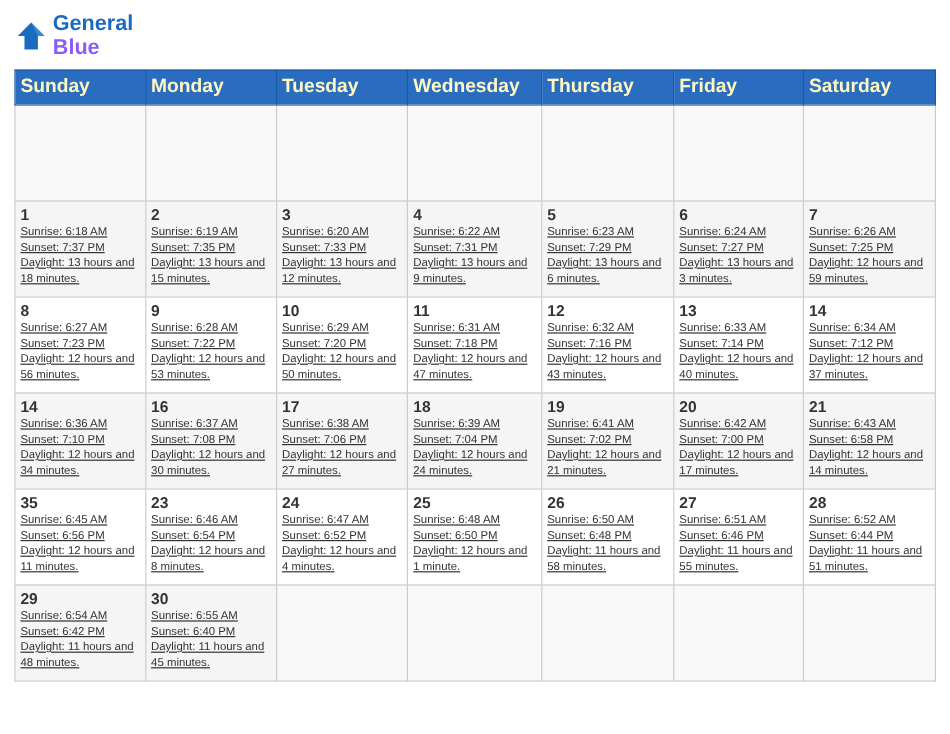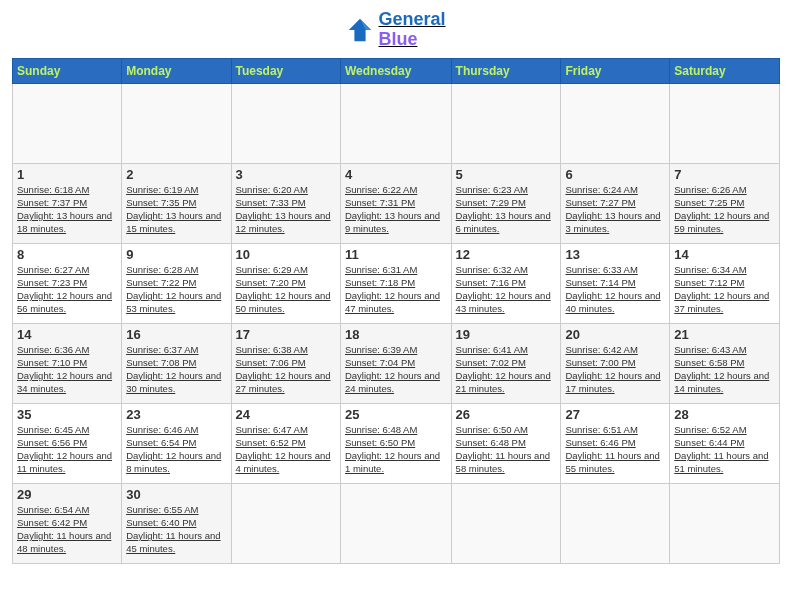--- a/index.html
+++ b/index.html
@@ -9,24 +9,23 @@
       width: 792px;
       height: 612px;
       overflow: hidden;
     }
     .container {
       width: 792px;
       padding: 10px 12px;
     }
     .header {
       display: flex;
-      justify-content: center;
+      justify-content: flex-start;
       align-items: flex-start;
       margin-bottom: 8px;
-      text-decoration: underline;
     }
     .logo {
       display: flex;
       align-items: center;
       gap: 4px;
     }
     .logo-text {
       font-size: 18px;
       font-weight: bold;
       color: #333;
@@ -51,24 +50,24 @@
       font-size: 14px;
       color: #444;
     }
     table {
       width: 100%;
       border-collapse: collapse;
       font-size: 10.5px;
     }
     thead tr th {
       background-color: #2a6dc0;
-      color: #bef264;
+      color: #fef9c3;
       padding: 5px 4px;
       text-align: left;
-      font-size: 12px;
+      font-size: 16px;
       font-weight: bold;
       border: 1px solid #1a5aaa;
     }
     tbody tr td {
       border: 1px solid #ccc;
       vertical-align: top;
       padding: 3px 4px;
       width: 113px;
       height: 80px;
       color: #333;

